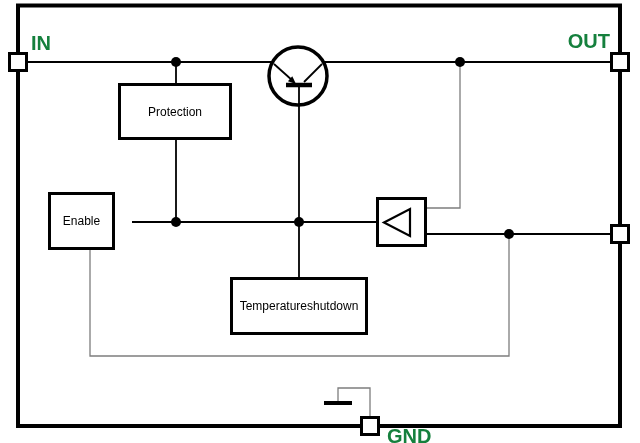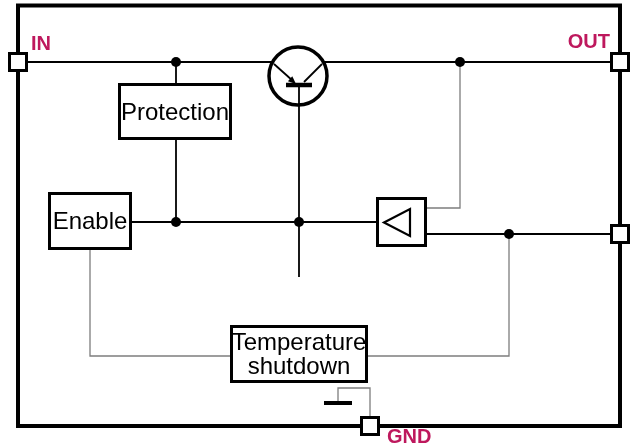--- a/index.html
+++ b/index.html
@@ -19,50 +19,50 @@
     position: absolute;
     left: 0;
     top: 0;
   }
   .block {
     position: absolute;
     box-sizing: border-box;
     background: #ffffff;
     border: 3px solid #000000;
     display: flex;
-    flex-direction: column;
+    flex-direction: row;
     align-items: center;
     justify-content: center;
     text-align: center;
-    font-size: 24px;
+    font-size: 12px;
     line-height: 24px;
     color: #000000;
     white-space: nowrap;
   }
   .block-protection { left: 118px; top: 83px;  width: 114px; height: 57px; }
-  .block-enable     { left: 48px;  top: 192px; width: 84px;  height: 58px; }
-  .block-temp       { left: 230px; top: 277px; width: 138px; height: 58px; margin-top: 48px; }
+  .block-enable     { left: 48px;  top: 192px; width: 67px;  height: 58px; }
+  .block-temp       { left: 230px; top: 277px; width: 138px; height: 58px; }
   .pin {
     position: absolute;
     box-sizing: border-box;
     width: 20px;
     height: 20px;
     background: #ffffff;
     border: 3.5px solid #000000;
   }
   .pin-in  { left: 8px;   top: 52px; }
   .pin-out { left: 610px; top: 52px; }
   .pin-en  { left: 610px; top: 224px; }
   .pin-gnd { left: 360px; top: 416px; }
   .pin-label {
     position: absolute;
     font-weight: bold;
     font-size: 20px;
     line-height: 20px;
-    color: #be185d;
+    color: #15803d;
     white-space: nowrap;
   }
   .label-in  { left: 31px;  top: 33px; }
   .label-out { right: 30px; top: 31px; margin-left: 12px; }
   .label-en  { right: 27px; top: 203px; }
   .label-gnd { left: 387px; top: 395px; margin-top: 31px; }
 </style>
 </head>
 <body>
 

